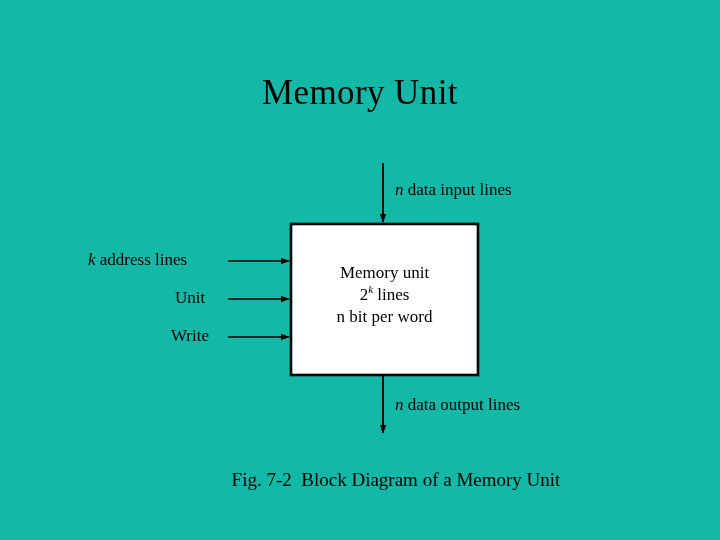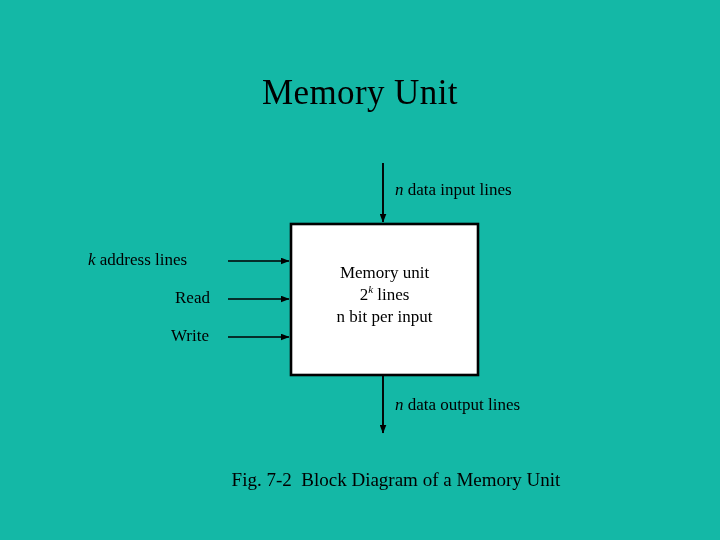--- a/index.html
+++ b/index.html
@@ -151,30 +151,30 @@
       <line x1="228" y1="261" x2="289" y2="261" stroke="#000000" stroke-width="1.7" marker-end="url(#arrowhead)"></line>
 
       <line x1="228" y1="299" x2="289" y2="299" stroke="#000000" stroke-width="1.7" marker-end="url(#arrowhead)"></line>
 
       <line x1="228" y1="337" x2="289" y2="337" stroke="#000000" stroke-width="1.7" marker-end="url(#arrowhead)"></line>
     </svg>
 
     <div id="box-text">
       <span class="line">Memory unit</span>
       <span class="line"><span>2</span><sup>k</sup><span> lines</span></span>
-      <span class="line"><span class="ital">n</span><span> bit per input</span></span>
+      <span class="line"><span class="ital">n</span><span> bit per word</span></span>
     </div>
 
     <div class="fig-label" id="label-data-out"><span class="ital">n</span><span> data output lines</span></div>
 
     <div class="fig-label" id="label-data-in"><span class="ital">n</span><span> data input lines</span></div>
 
     <div class="fig-label" id="label-address"><span class="ital">k</span><span> address lines</span></div>
 
-    <div class="fig-label" id="label-read">Read</div>
+    <div class="fig-label" id="label-read">Unit</div>
 
     <div class="fig-label" id="label-write">Write</div>
 
   </div>
 
   <div id="figure-caption">Fig. 7-2  Block Diagram of a Memory Unit</div>
 
 </div>
 
 </body></html>

